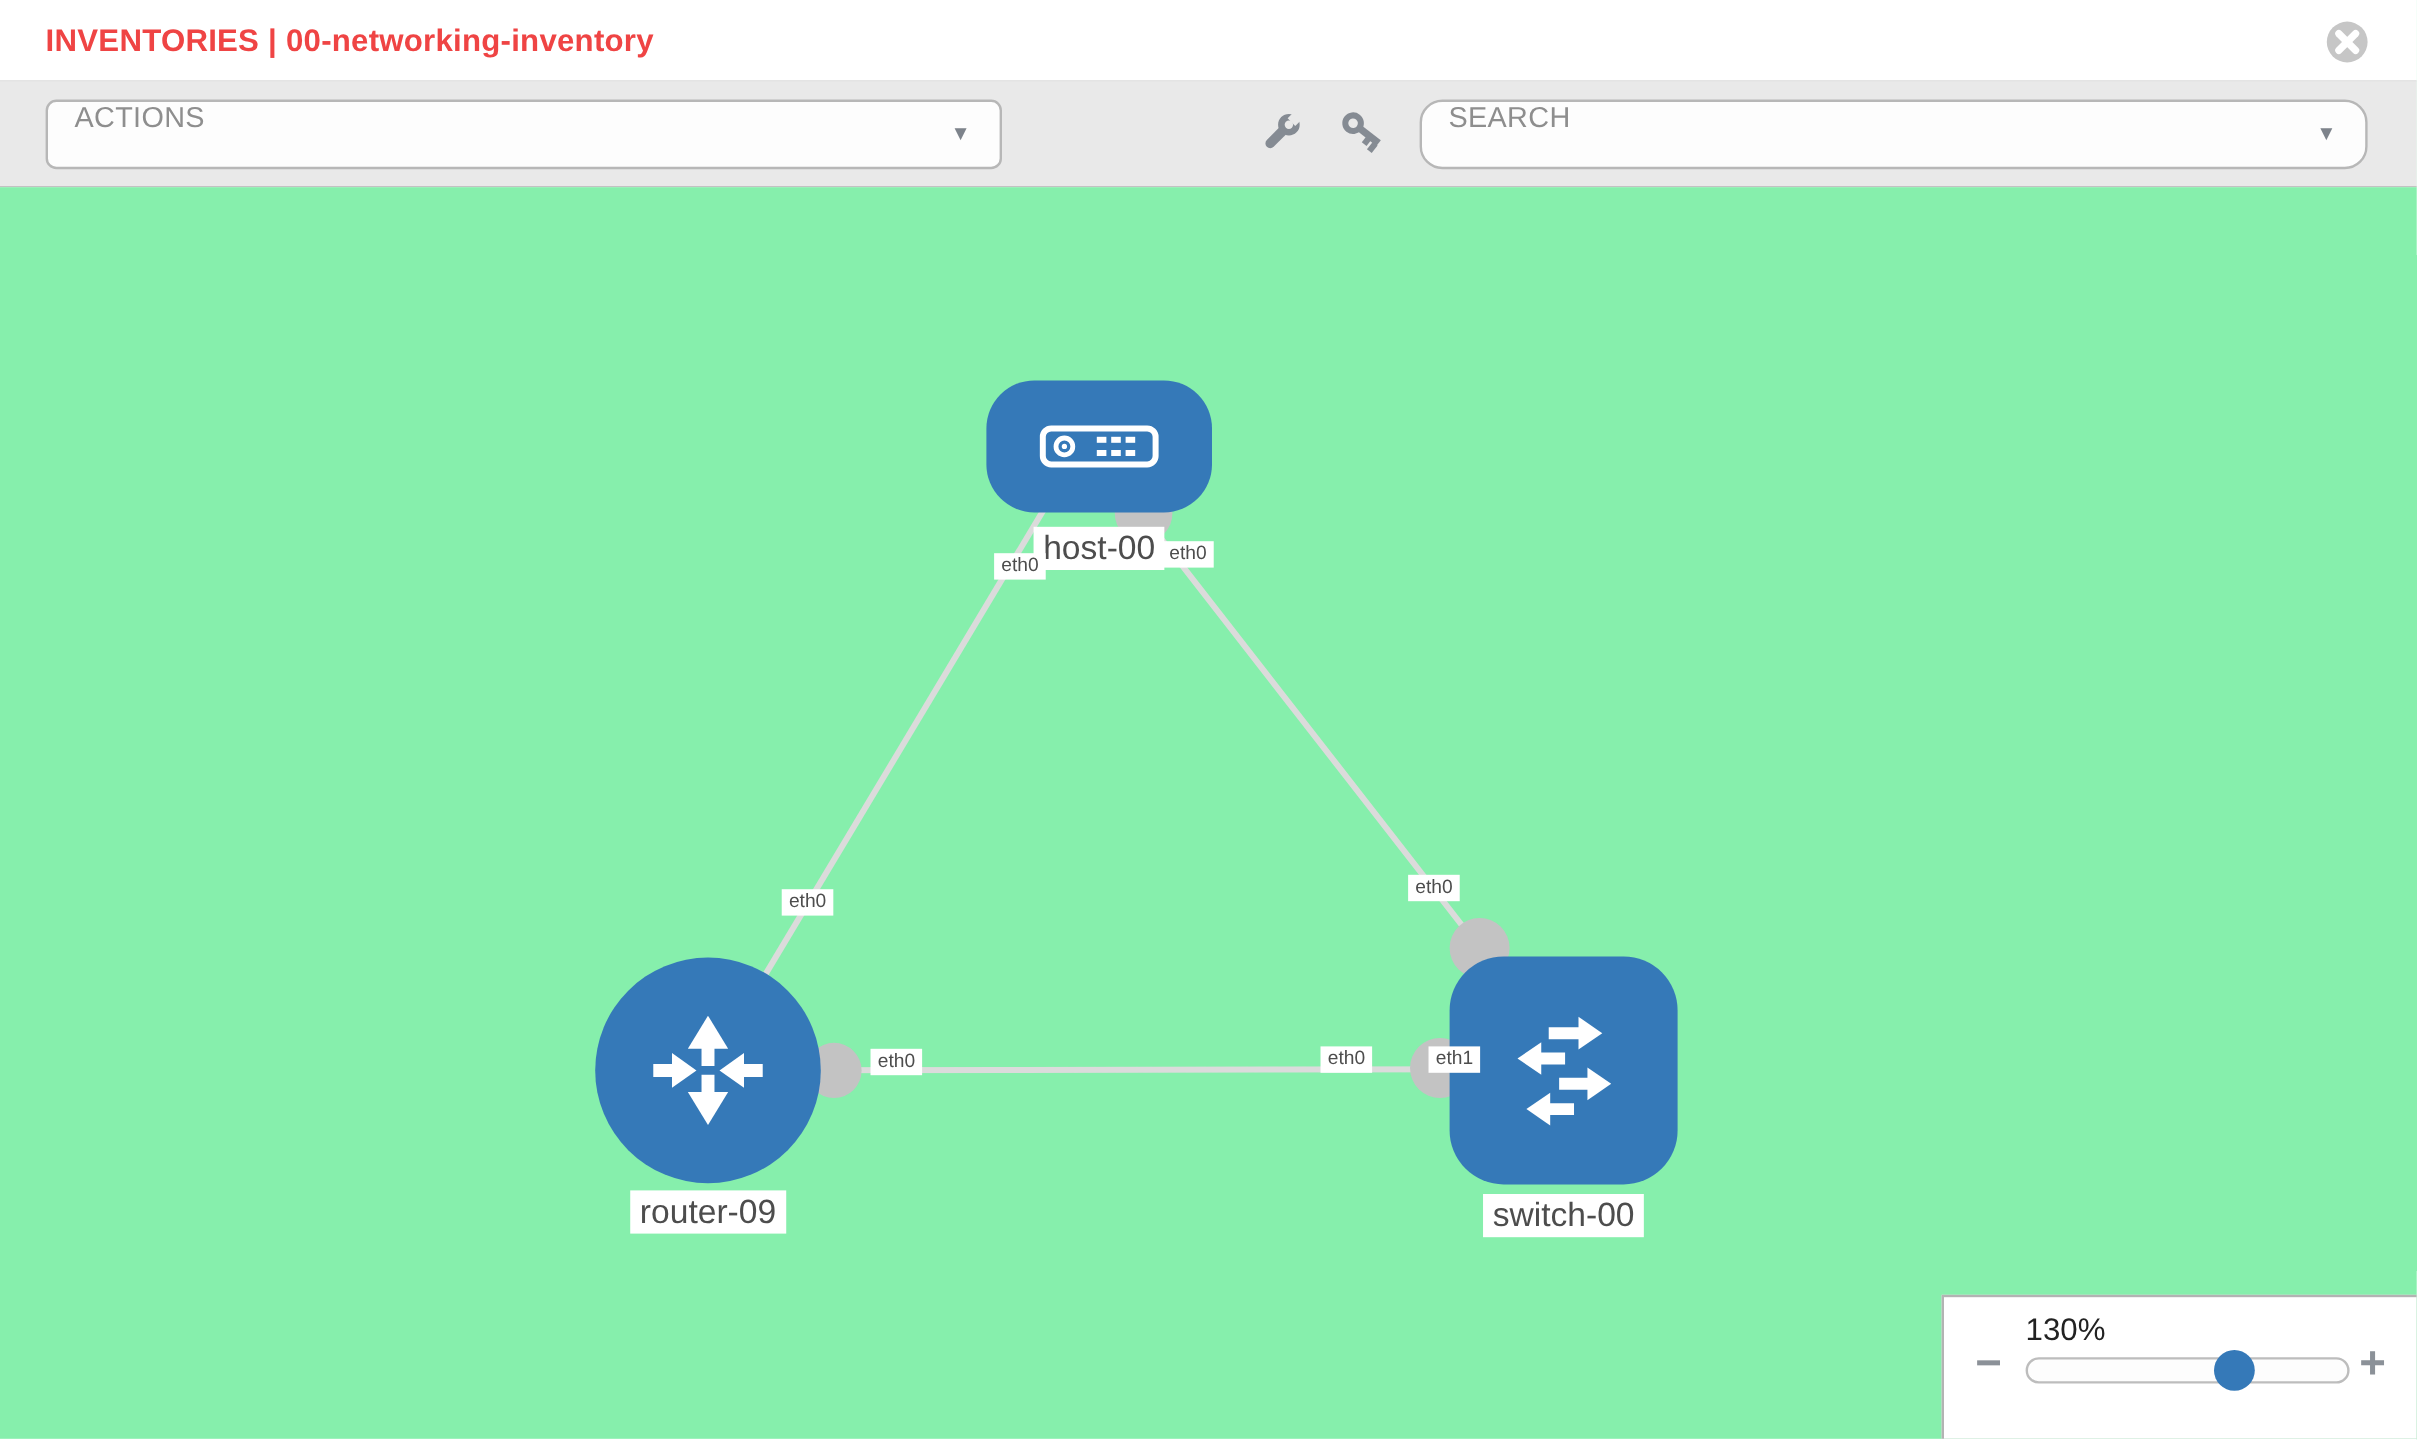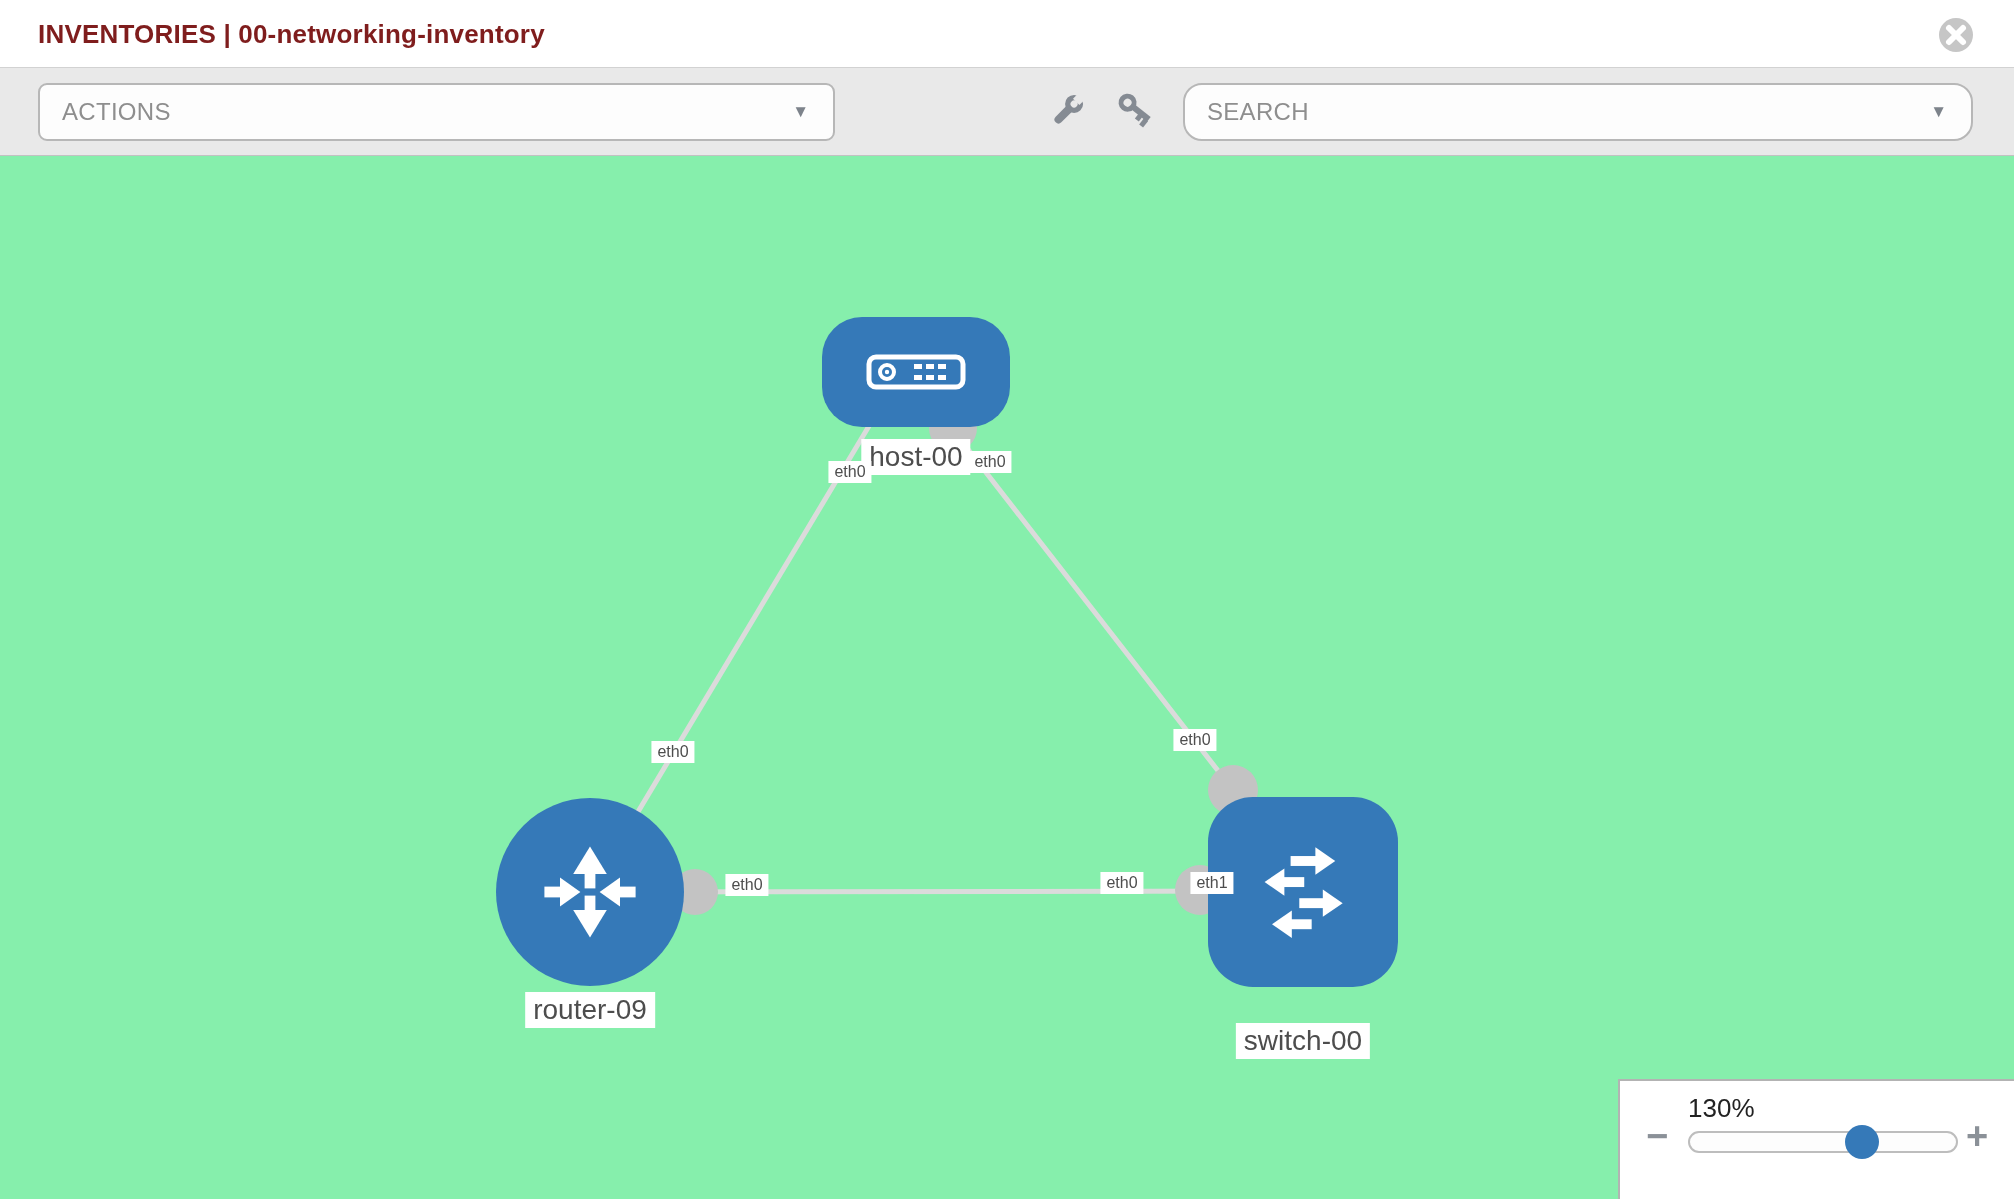--- a/index.html
+++ b/index.html
@@ -10,36 +10,36 @@
   }
   .app { width: 2014px; height: 1200px; position: relative; }
 
   
   .header {
     position: relative; height: 68px; background: #ffffff;
     border-bottom: 1px solid #d2d2d2;
   }
   .page-title {
     position: absolute; left: 38px; top: 50%; transform: translateY(-50%);
-    font-size: 26px; font-weight: bold; color: #7f1d1d; letter-spacing: 0.2px;
+    font-size: 26px; font-weight: bold; color: #ef4444; letter-spacing: 0.2px;
   }
   .close-btn {
     position: absolute; right: 40px; top: 17px; width: 36px; height: 36px;
     border: none; background: transparent; cursor: pointer; padding: 0;
   }
 
   
   .toolbar {
     position: relative; height: 88px; background: #e9e9e9;
     border-bottom: 1px solid #c2c2c2;
   }
   .dropdown {
     position: absolute; top: 15px; height: 58px;
     background: #fdfdfd; border: 2px solid #b7b7b7; border-radius: 9px;
-    display: flex; align-items: center; cursor: pointer;
+    display: flex; cursor: pointer;
   }
   .dropdown .dd-label {
     padding-left: 22px; font-size: 24px; color: #8e8e8e; letter-spacing: 0.3px;
   }
   .dropdown .caret {
     position: absolute; right: 24px; top: 50%; transform: translateY(-50%);
     font-size: 17px; color: #7d838b;
   }
   .dd-actions { left: 38px;  width: 797px; }
   .dd-search  { left: 1183px; width: 790px; border-radius: 19px; }
@@ -202,21 +202,21 @@
           <line x1="47" y1="59" x2="68" y2="59"></line>
           <polygon points="82,59 66,48 66,70" stroke="none"></polygon>
           <line x1="57" y1="76" x2="39" y2="76"></line>
           <polygon points="25,76 41,65 41,87" stroke="none"></polygon>
         </g>
       </svg>
     </div>
 
     <div class="chip chip-name" style="left:916px; top:301px;">host-00</div>
     <div class="chip chip-name" style="left:590px; top:854px;">router-09</div>
-    <div class="chip chip-name" style="left:1303px; top:857px;margin-top:28px;">switch-00</div>
+    <div class="chip chip-name" style="left:1303px; top:857px;">switch-00</div>
 
     <div class="chip chip-if" style="left:850px;  top:316px;">eth0</div>
     <div class="chip chip-if" style="left:673px;  top:596px;">eth0</div>
     <div class="chip chip-if" style="left:990px;  top:306px;">eth0</div>
     <div class="chip chip-if" style="left:1195px; top:584px;">eth0</div>
     <div class="chip chip-if" style="left:747px;  top:729px;">eth0</div>
     <div class="chip chip-if" style="left:1122px; top:727px;">eth0</div>
     <div class="chip chip-if" style="left:1212px; top:727px;">eth1</div>
 
     <div class="zoom-panel">

